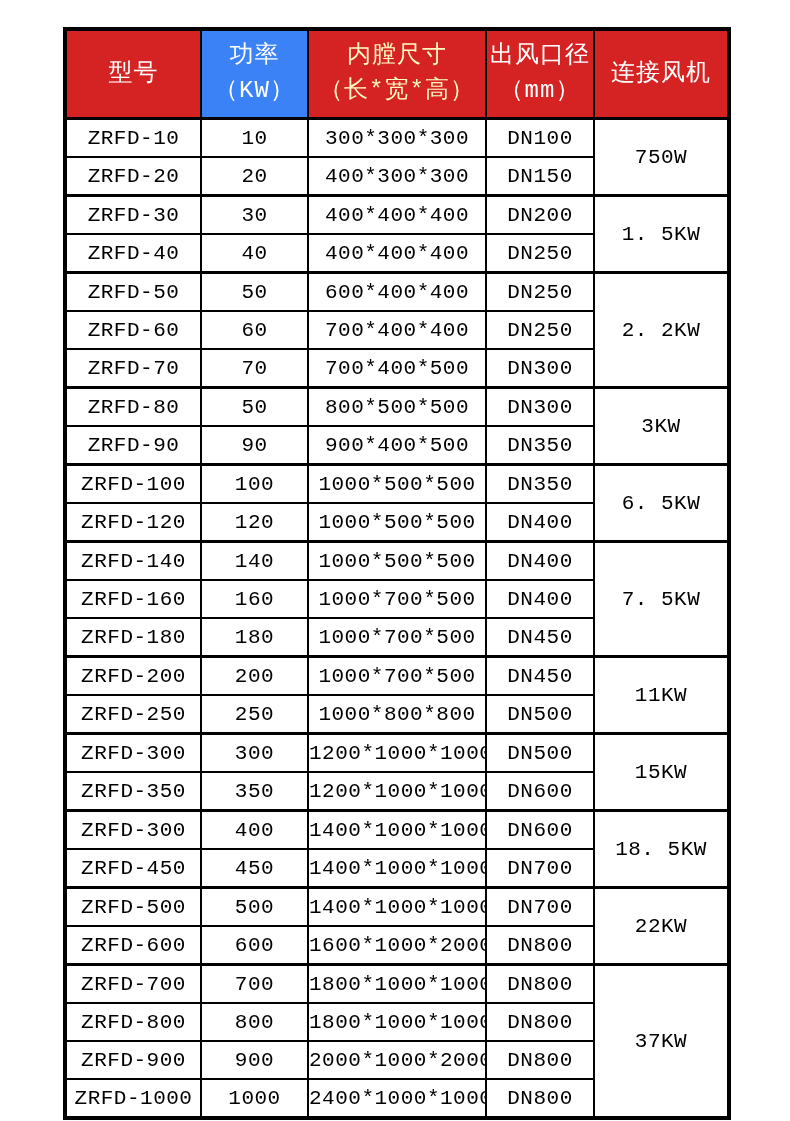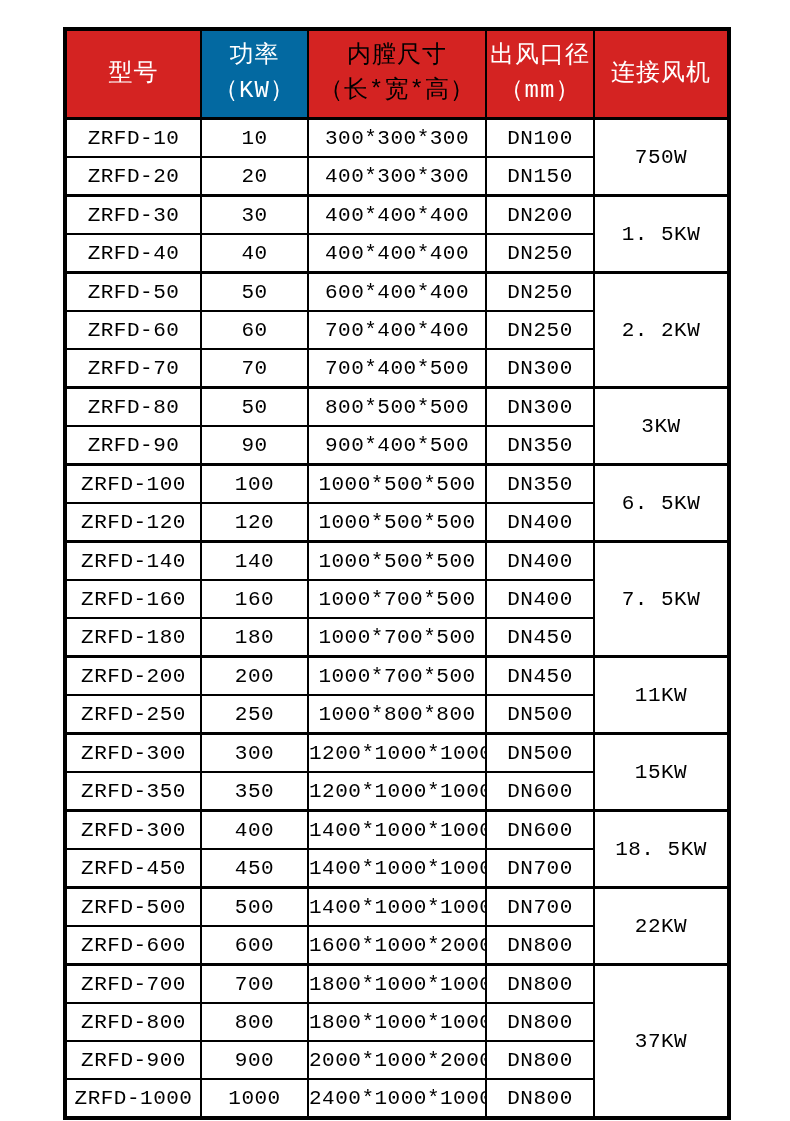--- a/index.html
+++ b/index.html
@@ -60,23 +60,23 @@
     <colgroup>
       <col style="width:136px">
       <col style="width:107px">
       <col style="width:178px">
       <col style="width:108px">
       <col style="width:135px">
     </colgroup>
     <thead>
       <tr>
         <th style="background: rgb(212, 35, 34); color: rgb(255, 255, 255);">型号</th>
-        <th style="background: #0369a1; color: rgb(255, 255, 255);">功率
+        <th style="background: #3b82f6; color: rgb(255, 255, 255);">功率
 （KW）</th>
-        <th style="background: rgb(212, 35, 34); color: #000000;">内膛尺寸
+        <th style="background: rgb(212, 35, 34); color: #fef9c3;">内膛尺寸
 （长*宽*高）</th>
         <th style="background: rgb(212, 35, 34); color: rgb(255, 255, 255); margin-left: 32px;">出风口径
 （mm）</th>
         <th style="background: rgb(212, 35, 34); color: #ffffff;">连接风机</th>
       </tr>
     </thead>
     <tbody>
         <tr class="group-start">
           <td>ZRFD-10</td>
           <td>10</td>

